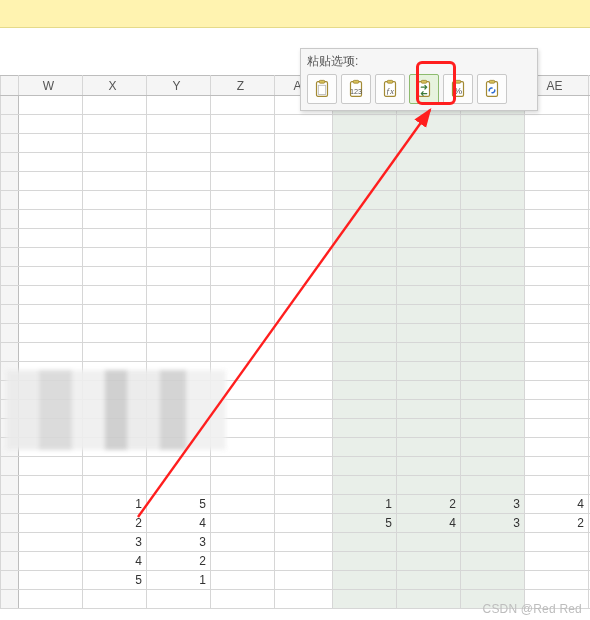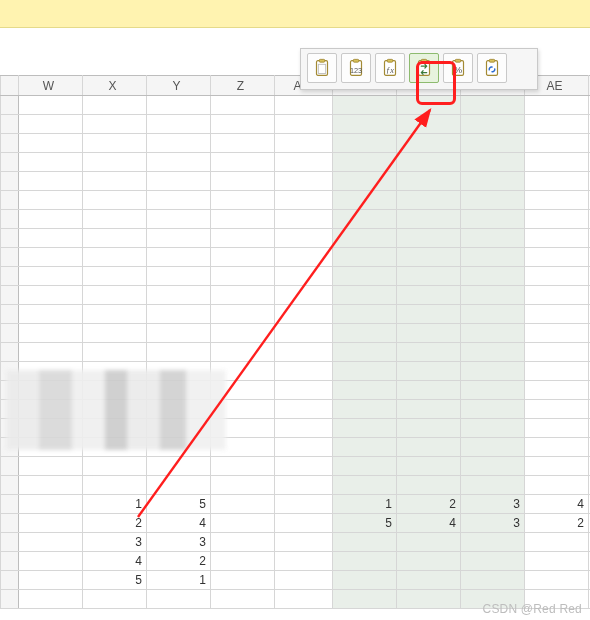--- a/index.html
+++ b/index.html
@@ -469,20 +469,21 @@
             <td></td>
             <td></td>
           </tr>
         </tbody>
     </table>
   </div>
 
   <div class="blur-patch"></div>
 
   <div class="paste-popup">
+    <div class="title">粘贴选项:</div>
     <div class="icons">
       <div class="opt">
         <svg class="clipboard-svg" width="22" height="22" viewBox="0 0 24 24">
             <rect x="6" y="4" width="12" height="16" rx="1.5" fill="#fff" stroke="#a38a34" stroke-width="1.3"></rect>
             <rect x="9" y="2.6" width="6" height="3" rx="1" fill="#d9c25b" stroke="#a38a34" stroke-width="1"></rect>
             <rect x="8" y="8" width="8" height="10" fill="#fff" stroke="#bdbdbd"></rect>
           </svg>
       </div>
       <div class="opt">
         <svg class="clipboard-svg" width="22" height="22" viewBox="0 0 24 24">

